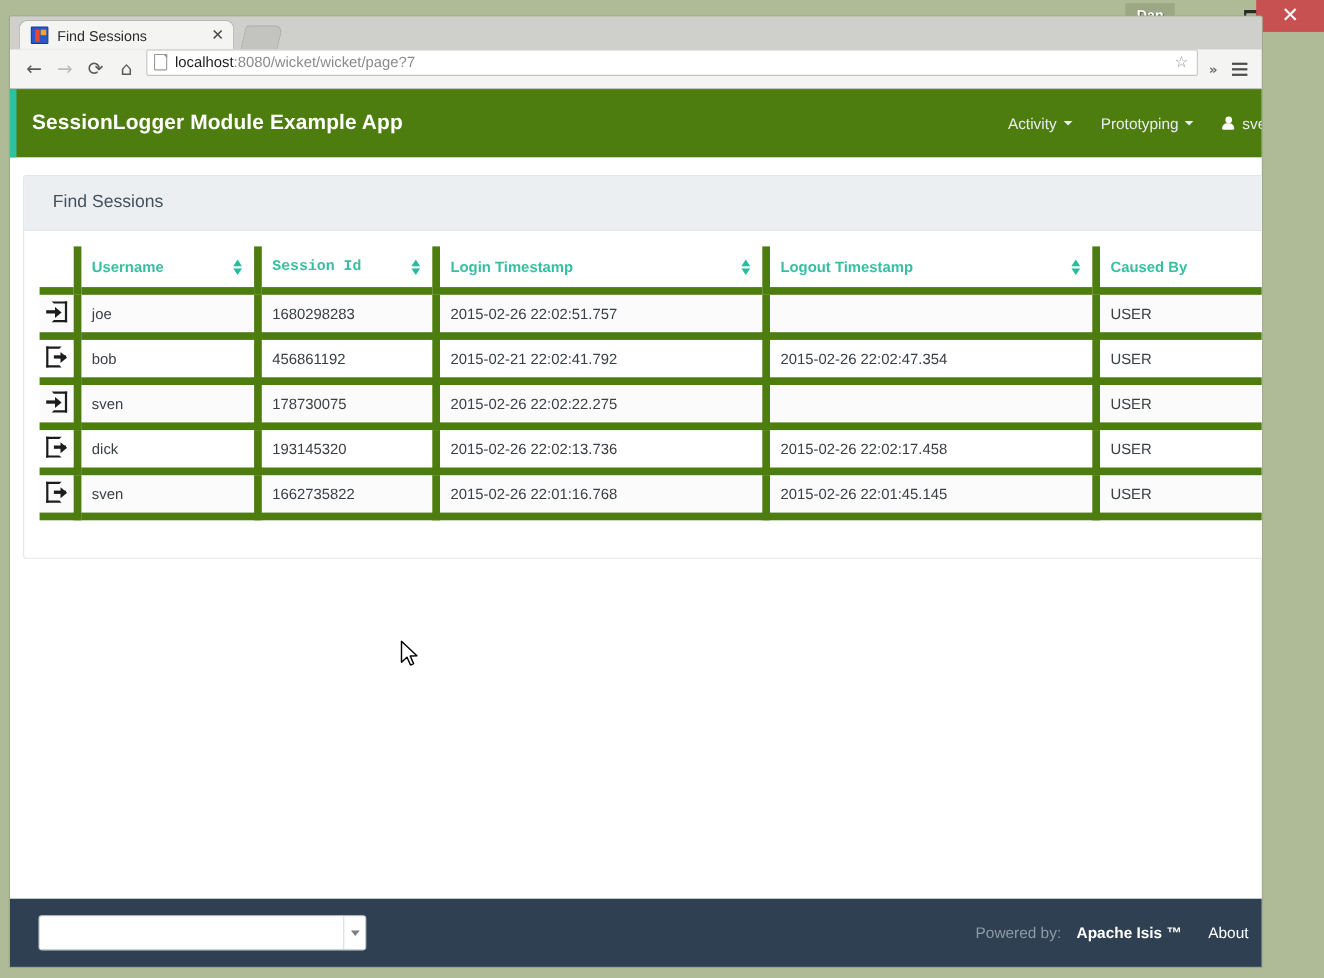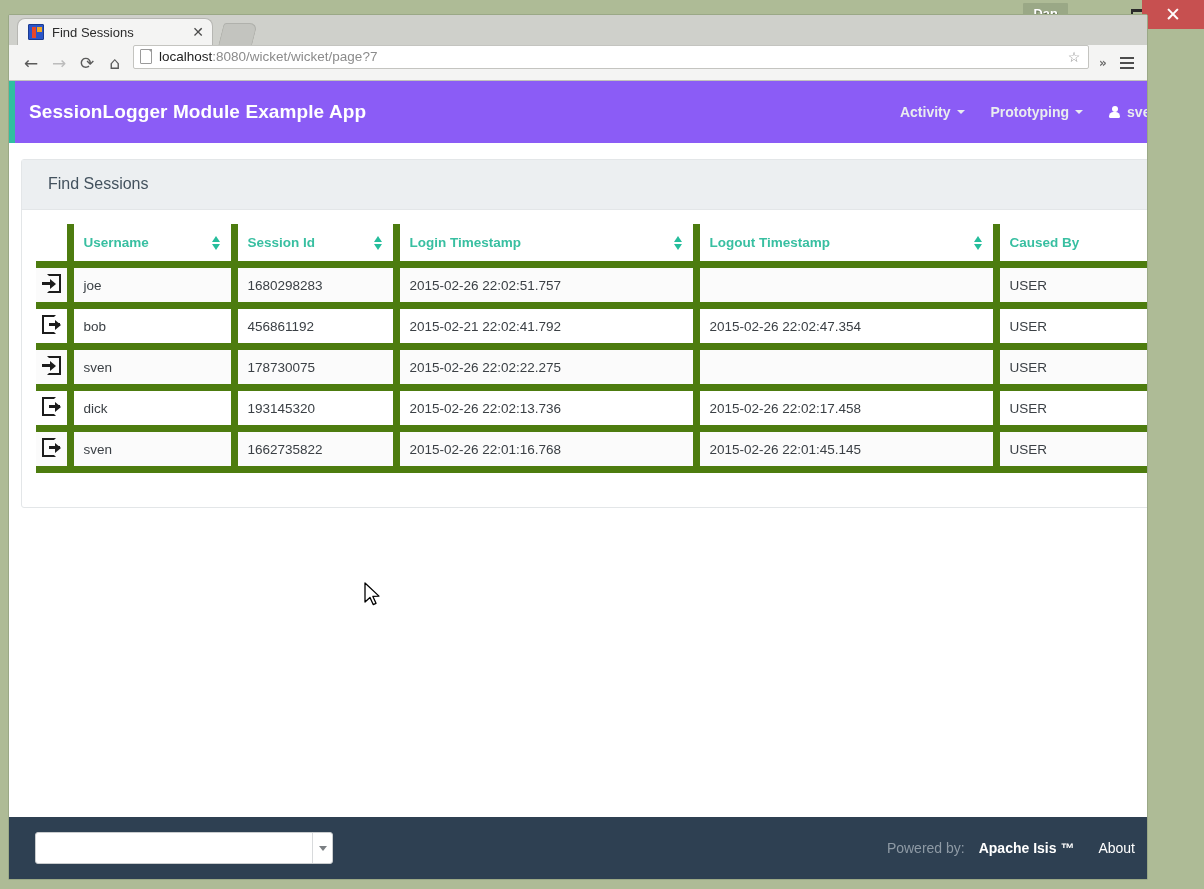--- a/index.html
+++ b/index.html
@@ -144,35 +144,35 @@
   .viewport {
     position: relative;
     width: 1186px; height: 798px;
     background: #ffffff;
     overflow: hidden;
   }
 
   
   .navbar {
     position: relative;
-    height: 62px; background: #8b5cf6;
+    height: 62px; background: #4d7c0f;
     display: flex; align-items: center;
   }
   .navbar-accent {
     position: absolute; left: 0; top: 0; width: 6px; height: 62px;
     background: #30bfa0;
   }
   .brand {
     margin-left: 20px;
     color: #ffffff; font-size: 19px; font-weight: bold;
     letter-spacing: .1px;
   }
   .nav-right {
     margin-left: auto; margin-right: 22px;
-    display: flex; align-items: center; gap: 26px; font-weight: bold;
+    display: flex; align-items: center; gap: 26px;
   }
   .nav-item {
     color: #e9ecef; font-size: 14px;
     display: flex; align-items: center; gap: 6px;
     white-space: nowrap;
   }
   .caret {
     width: 0; height: 0; display: inline-block;
     border-left: 4px solid transparent; border-right: 4px solid transparent;
     border-top: 4px solid #e9ecef;
@@ -212,21 +212,21 @@
   }
   table.grid th {
     color: #38bfa1; font-weight: bold;
     padding: 11px 10px 11px 10px;
     border-top: none; border-bottom-width: 2px; border-bottom-color: #eceeef;
     white-space: nowrap;
     position: relative;
   }
   table.grid th.th-icon { width: 34px; border-left: none; }
   table.grid th.c-user { width: 164px; }
-  table.grid th.c-sid  { width: 162px; }
+  table.grid th.c-sid  { width: 162px; font-family: Liberation Mono, monospace; }
   table.grid th.c-login{ width: 300px; }
   table.grid th.c-logout{ width: 300px; }
   .sort {
     position: absolute; right: 10px; top: 50%; transform: translateY(-50%);
     width: 9px; height: 14px;
   }
   .sort i { position: absolute; left: 0; width: 0; height: 0; display:block; }
   .sort i.up {
     top: 0; border-left: 4.5px solid transparent; border-right: 4.5px solid transparent;
     border-bottom: 6px solid #26bd9c;

